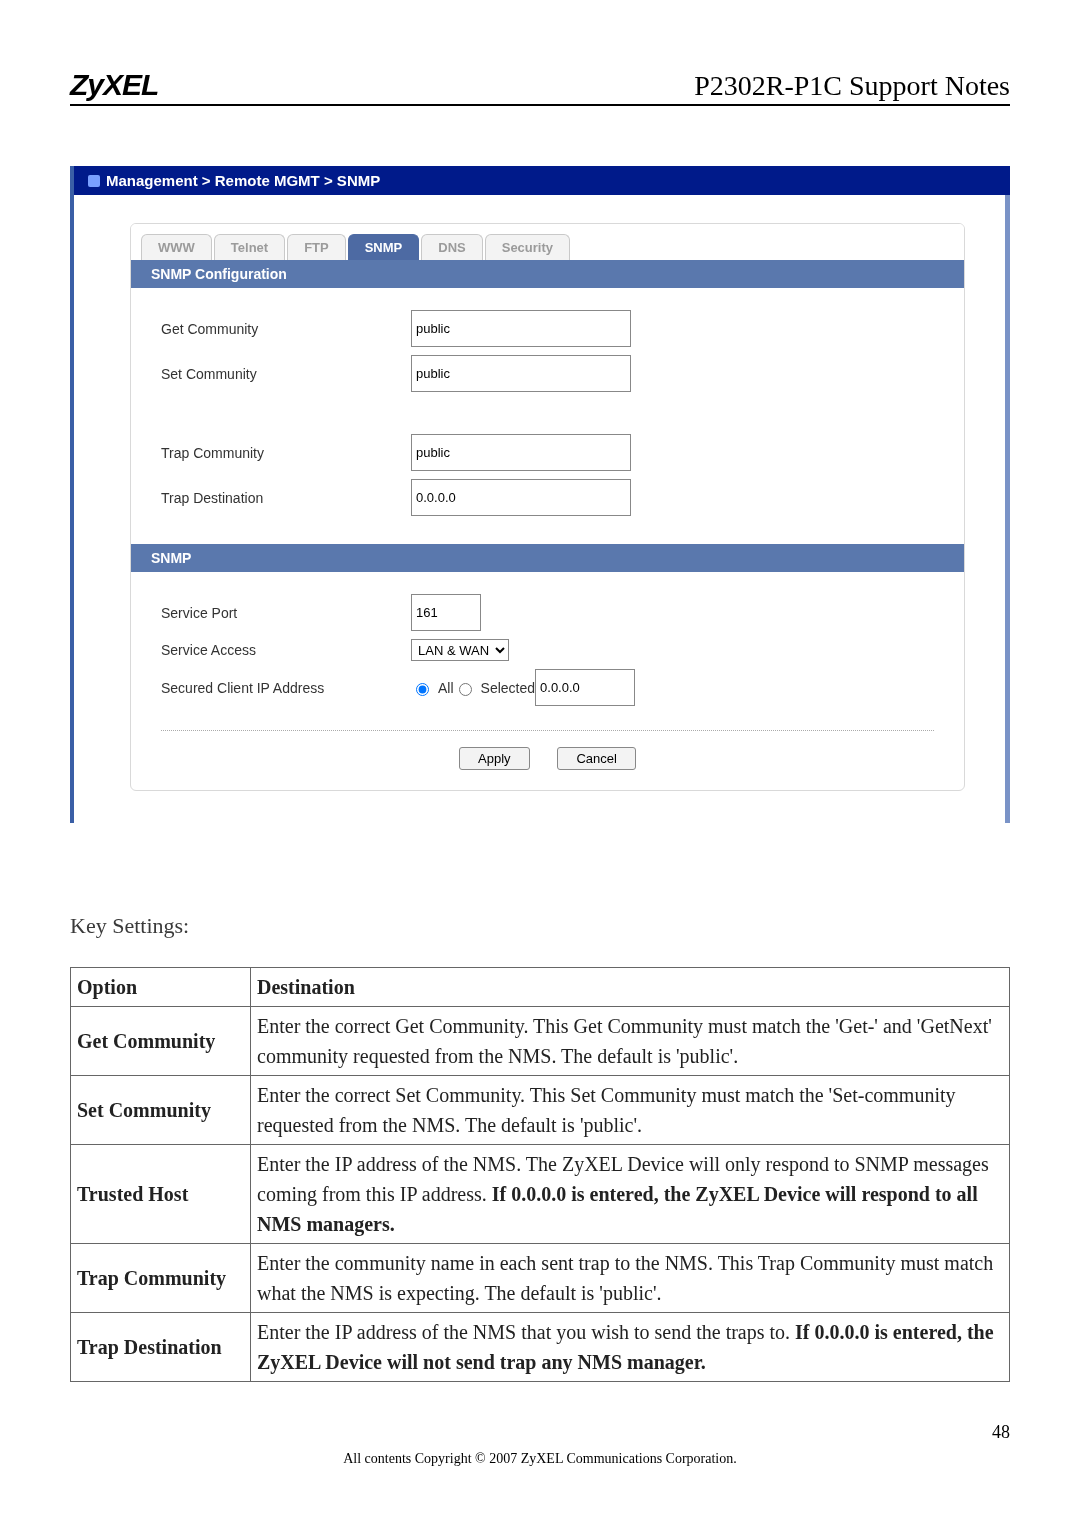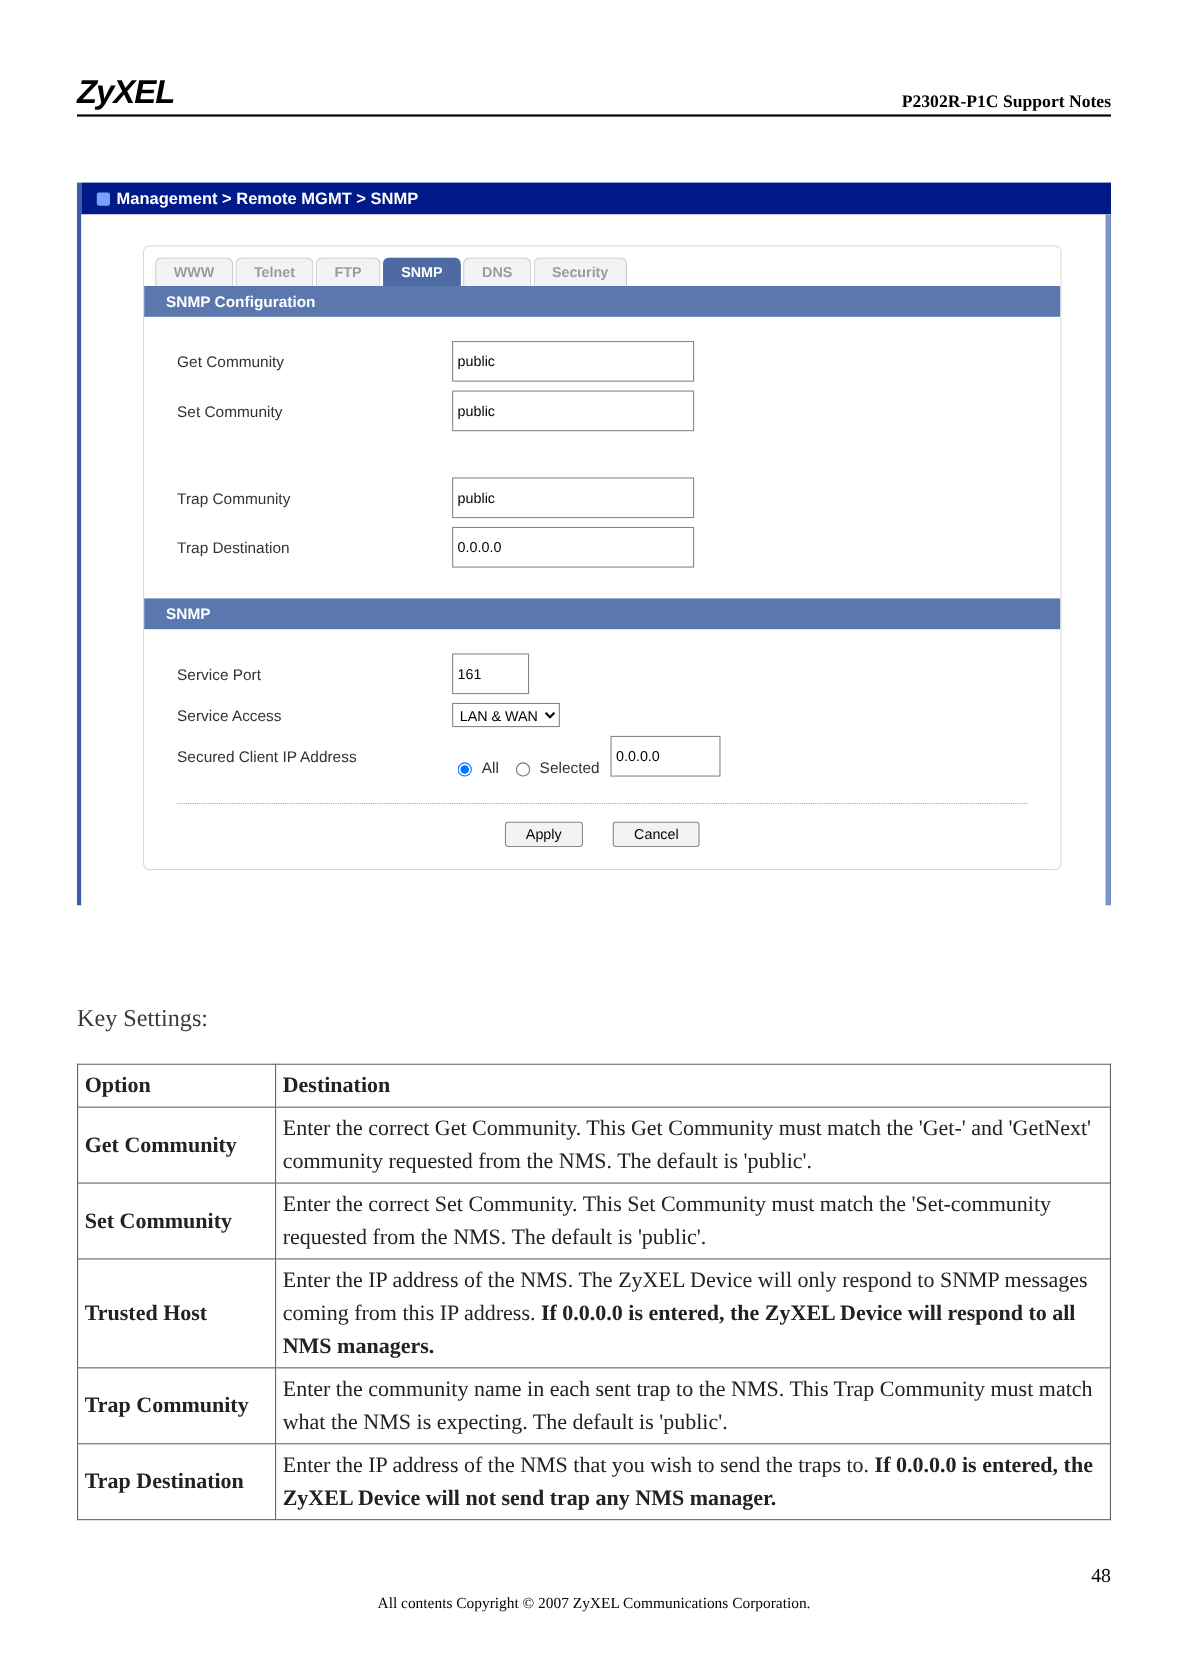--- a/index.html
+++ b/index.html
@@ -22,22 +22,22 @@
     margin-bottom: 60px;
   }
   .brand {
     font-family: Arial, Helvetica, sans-serif;
     font-weight: 900;
     font-style: italic;
     font-size: 30px;
     letter-spacing: -1px;
   }
   .doc-title {
-    font-weight: bold;
-    font-size: 16px;
+    font-weight: normal;
+    font-size: 28px;
   }
   
   .scr {
     border-left: 4px solid #3a5fa6;
     margin: 0 0 90px 0;
     font-family: Verdana, Arial, sans-serif;
     font-size: 14px;
     color: #333;
   }
   .scr-breadcrumb {
@@ -126,22 +126,21 @@
   .fselect {
     font-family: Arial, sans-serif;
     font-size: 13px;
     border: 1px solid #888;
     background: #fff;
     height: 22px;
     padding: 0 2px;
   }
   .radio-row {
     display: flex;
-    align-items: flex-end;
-    gap: 10px;
+    align-items: center;
   }
   .radio-row label {
     display: flex;
     align-items: center;
     gap: 6px;
     font-size: 14px;
   }
   .btn-row {
     text-align: center;
     margin-top: 24px;

